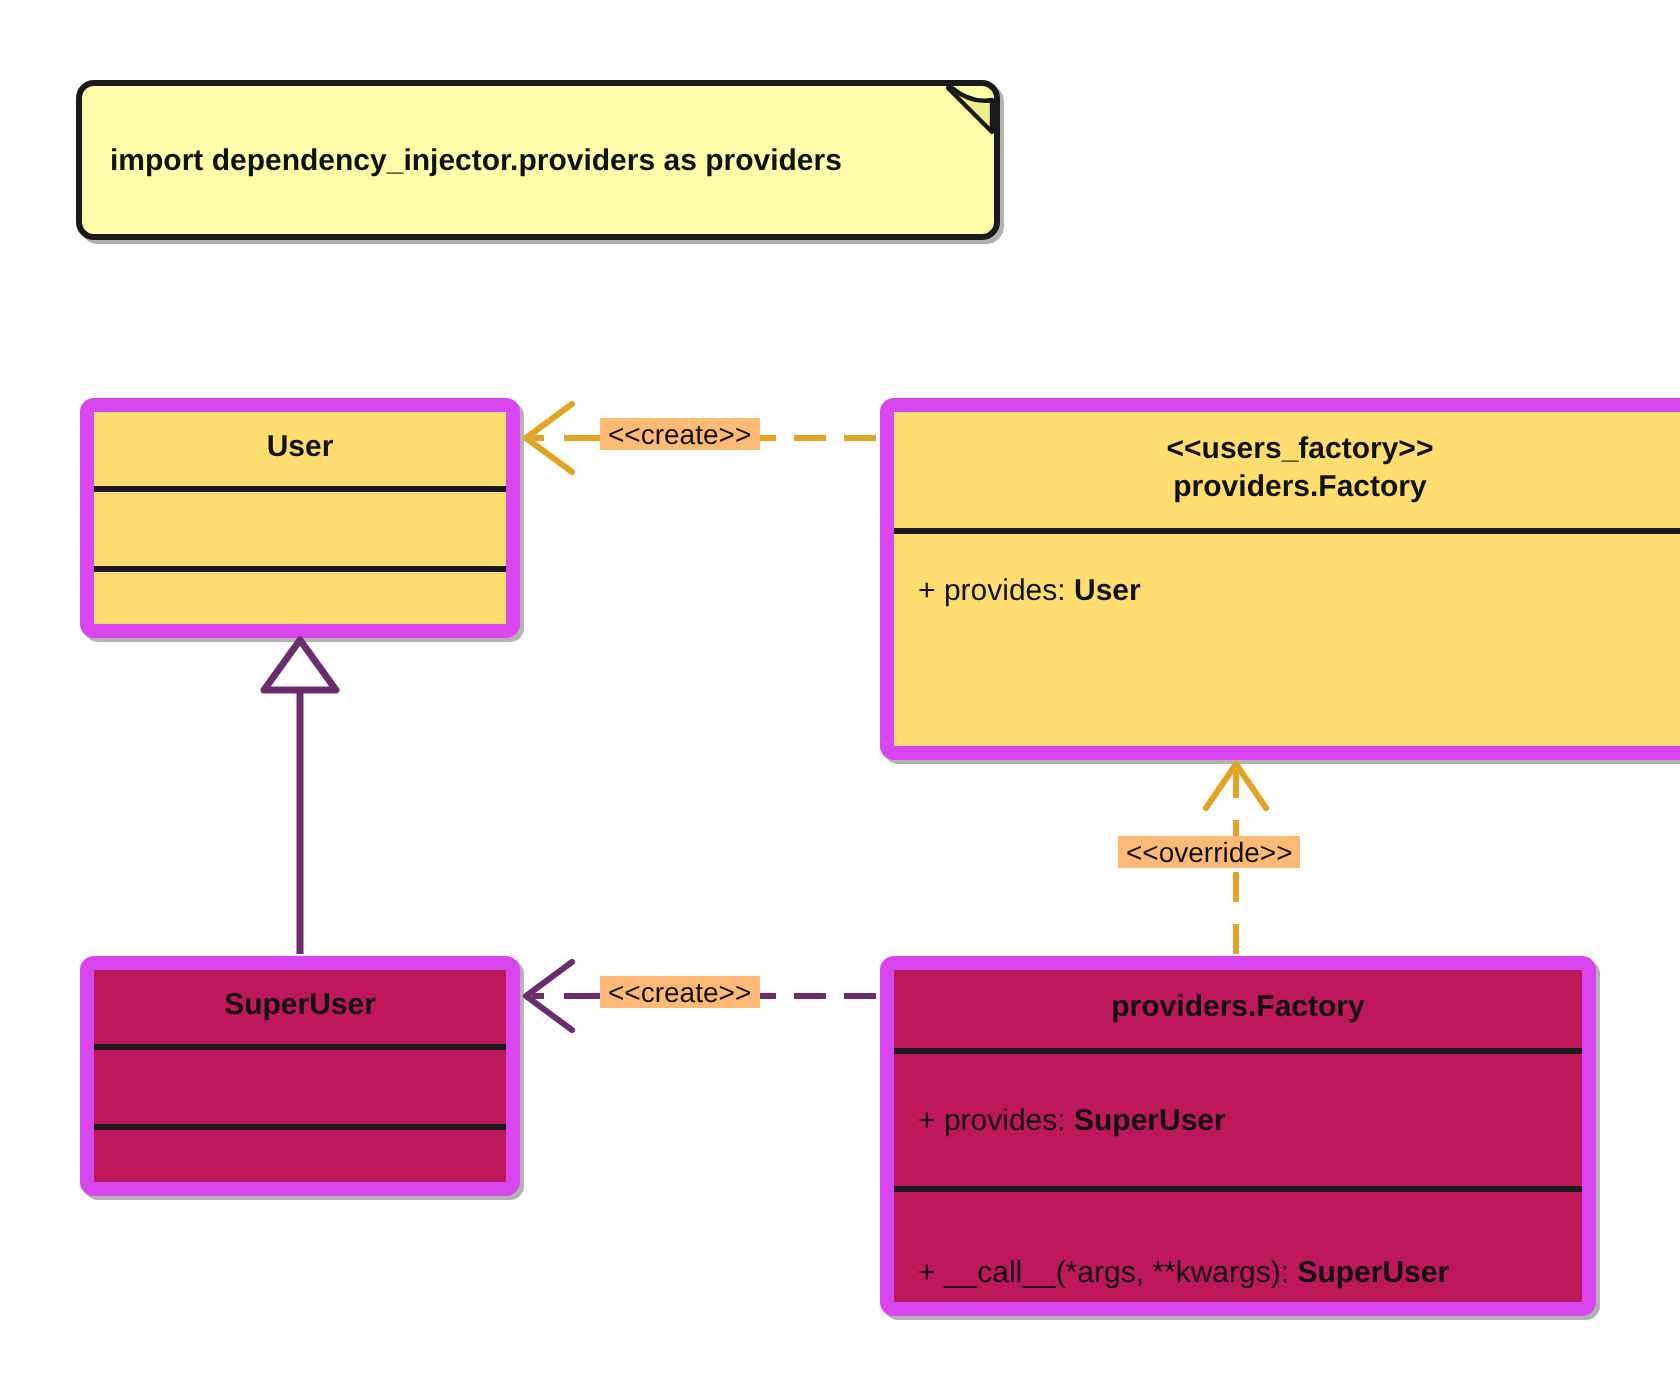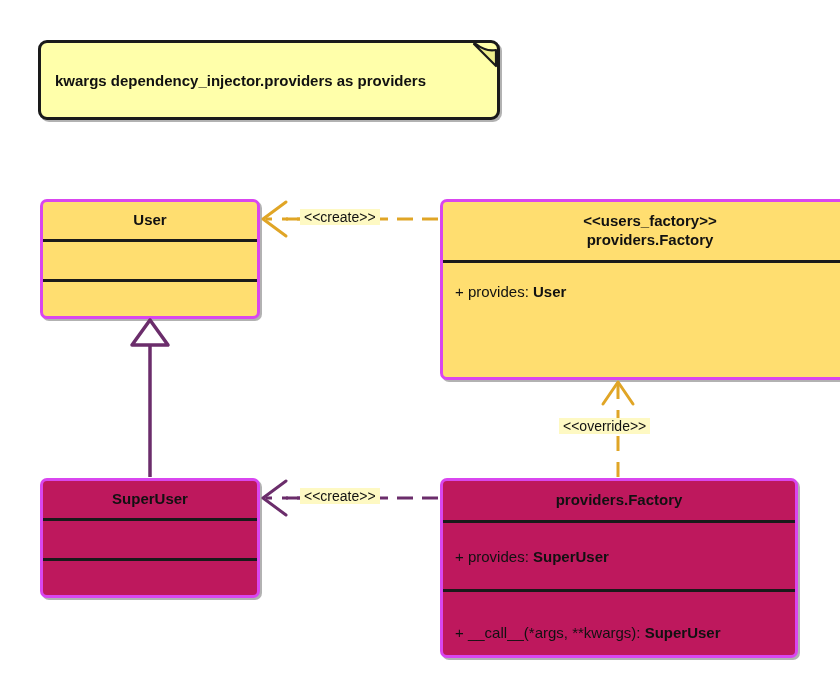--- a/index.html
+++ b/index.html
@@ -14,21 +14,21 @@
     height: 700px;
     background: #ffffff;
     font-family: "Liberation Sans", sans-serif;
     overflow: hidden;
   }
 
   
   .uml-class {
     position: absolute;
     box-sizing: border-box;
-    border: 3px solid #d946ef;
+    border: 7px solid #d946ef;
     border-radius: 7px;
     overflow: hidden;
     box-shadow: 2px 2px 0 rgba(0,0,0,0.30);
   }
   .uml-class .compartment {
     box-sizing: border-box;
     display: flex;
     align-items: center;
     overflow: hidden;
   }
@@ -90,32 +90,32 @@
     width: 840px;
     height: 700px;
     pointer-events: none;
   }
 
   
   .edge-label {
     position: absolute;
     font-size: 14px;
     color: #111111;
-    background: #fef9c3;
+    background: #fdba74;
     padding: 0 4px;
     white-space: nowrap;
   }
 </style>
 </head>
 <body>
 
 <div id="canvas">
 
   <div class="uml-note" style="left:38px; top:40px; width:462px; height:80px;">
-    <span>kwargs dependency_injector.providers as providers</span>
+    <span>import dependency_injector.providers as providers</span>
     <svg class="note-fold" viewBox="0 0 26 26">
       <path d="M 2 2 L 24 24 L 24 8 Q 14 10 4 2 Z" fill="#EFEF8C" stroke="#1a1a1a" stroke-width="2.2" stroke-linejoin="round"></path>
     </svg>
   </div>
 
   <div class="uml-class fill-gold" style="left:40px; top:199px; width:220px; height:120px;">
     <div class="compartment header" style="height:37px;">
       <span>User</span>
     </div>
     <div class="compartment members divider" style="height:40px;"></div>

